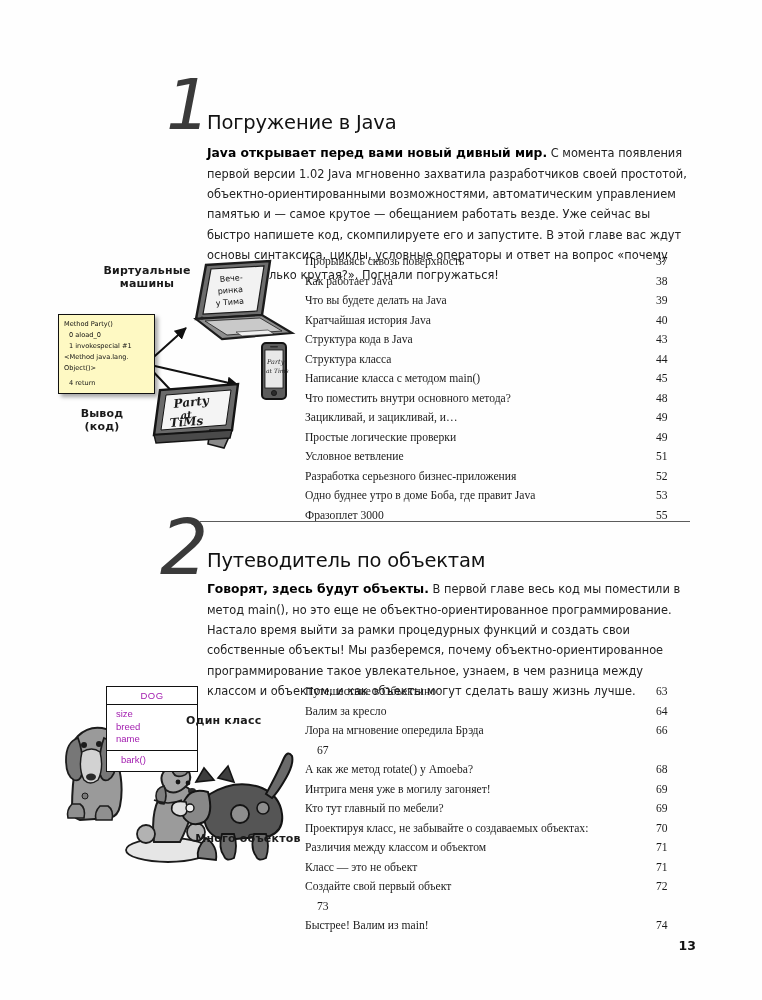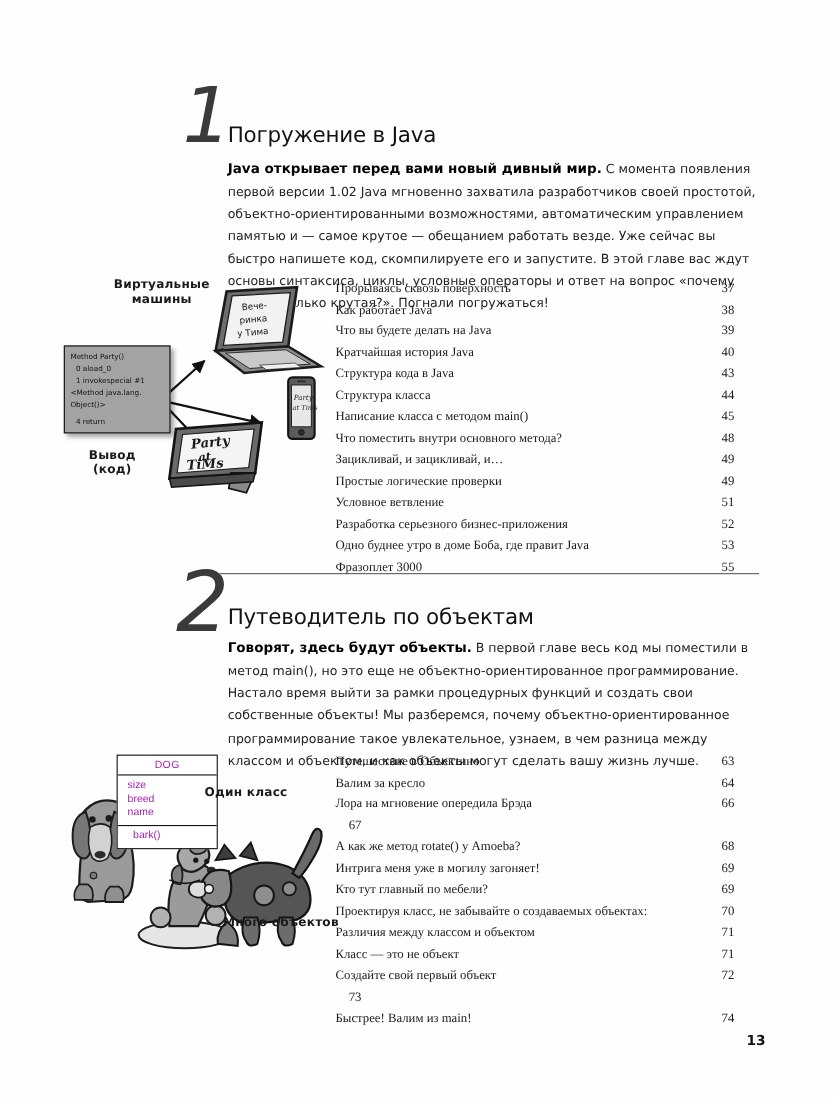--- a/index.html
+++ b/index.html
@@ -120,21 +120,21 @@
     font-weight: bold;
     font-size: 11px;
     color: #1a1a1a;
     line-height: 13px;
     text-align: center;
     letter-spacing: 0.2px;
   }
 
   .code-box {
     position: absolute;
-    background: #a3a3a3;
+    background: #fef9c3;
     border: 1.6px solid #111;
     box-shadow: 3px 3px 4px rgba(0,0,0,0.35);
     padding: 4px 5px 4px 5px;
     font-family: "DejaVu Sans", "Liberation Sans", sans-serif;
     font-size: 6.6px;
     line-height: 11px;
     color: #111;
     white-space: nowrap;
     overflow: hidden;
   }
@@ -294,21 +294,21 @@
       <span class="toc-page">73</span>
     </div>
     <div class="toc-row">
       <span class="toc-label">Быстрее! Валим из main!</span>
       <span class="toc-page">74</span>
     </div>
   </div>
 
   <div class="illus" id="illus-vm">
 
-    <div class="hand-label" style="left:24px; top:0px; width:130px;">
+    <div class="hand-label" style="left:24px; top:12px; width:130px;">
       <div>Виртуальные</div>
       <div>машины</div>
     </div>
 
     <svg width="250" height="210" style="position:absolute; left:0; top:0;">
       <defs>
         <marker id="ah" markerWidth="7" markerHeight="7" refX="5.5" refY="3" orient="auto">
           <path d="M0,0 L6,3 L0,6 z" fill="#111"></path>
         </marker>
       </defs>
@@ -423,18 +423,18 @@
         <div>breed</div>
         <div>name</div>
       </div>
       <div class="dog-class-methods">
         <div>bark()</div>
       </div>
     </div>
 
     <div class="hand-label" style="left:128px; top:32px; width:100px; text-align:left;">Один класс</div>
 
-    <div class="hand-label" style="left:130px; top:150px; width:120px; text-align:right;">Много объектов</div>
+    <div class="hand-label" style="left:130px; top:150px; width:120px; text-align:center;">Много объектов</div>
   </div>
 
   <div class="page-number">13</div>
 
 </div>
 
 </body></html>

